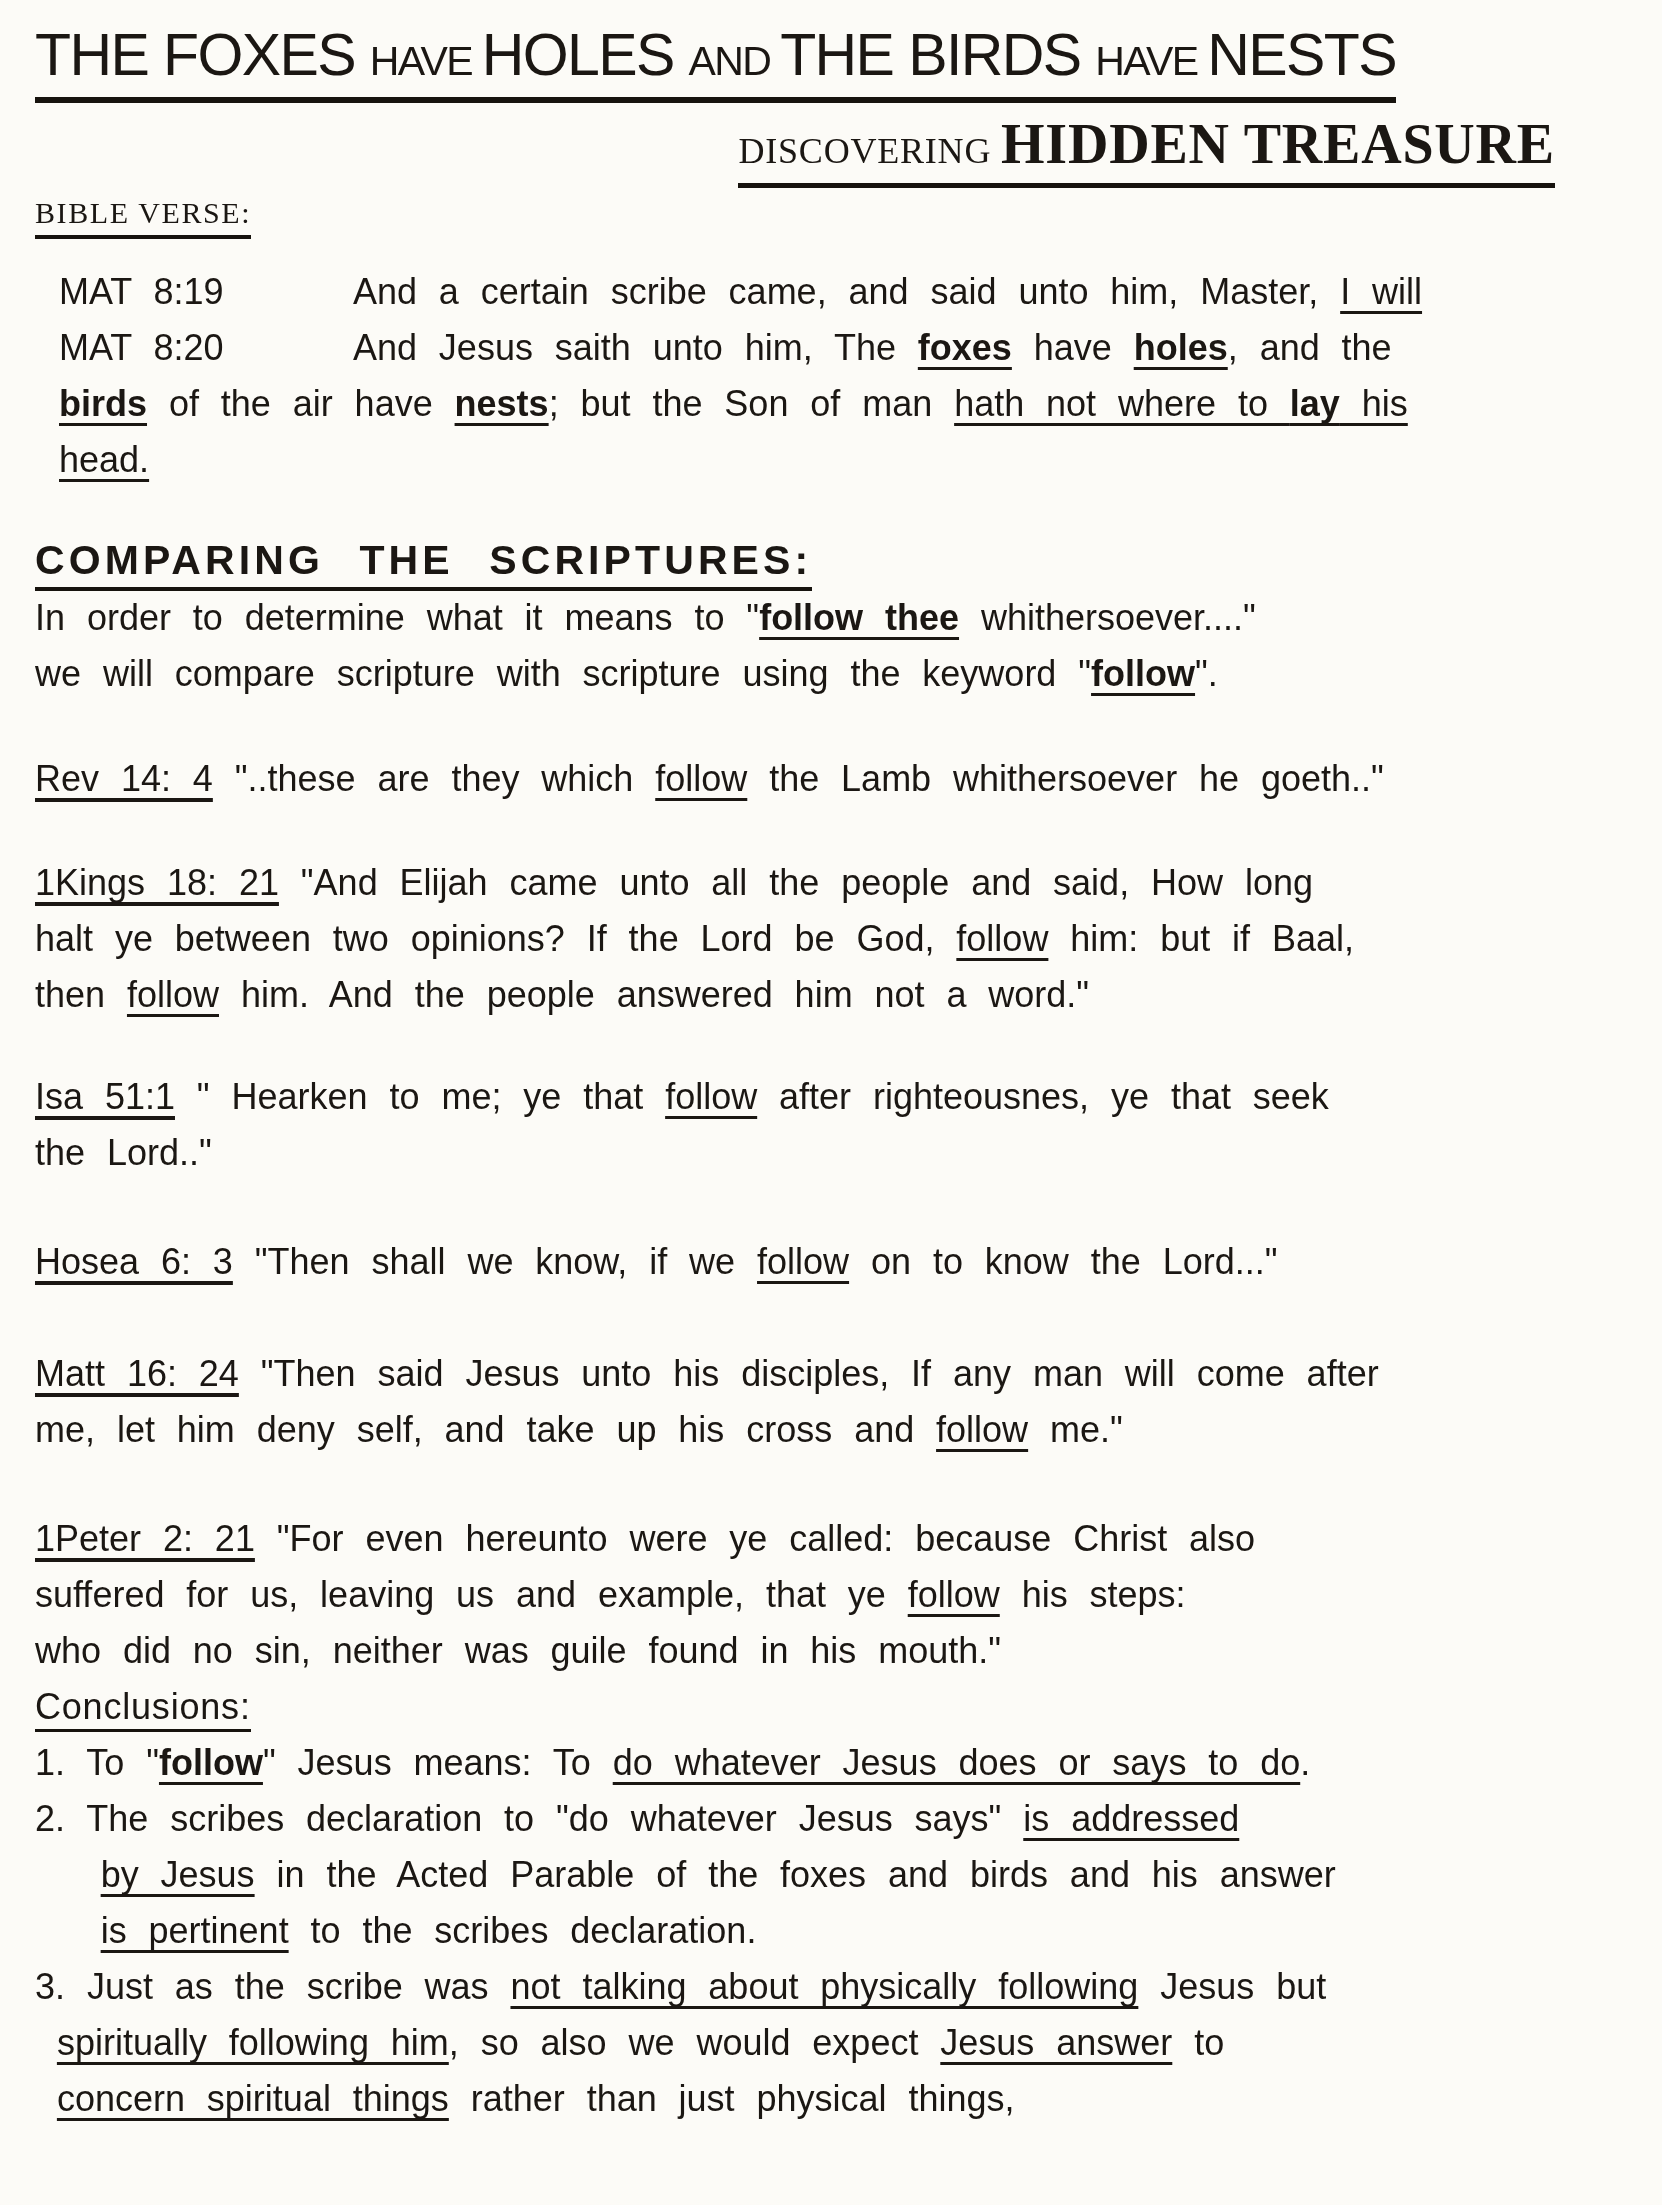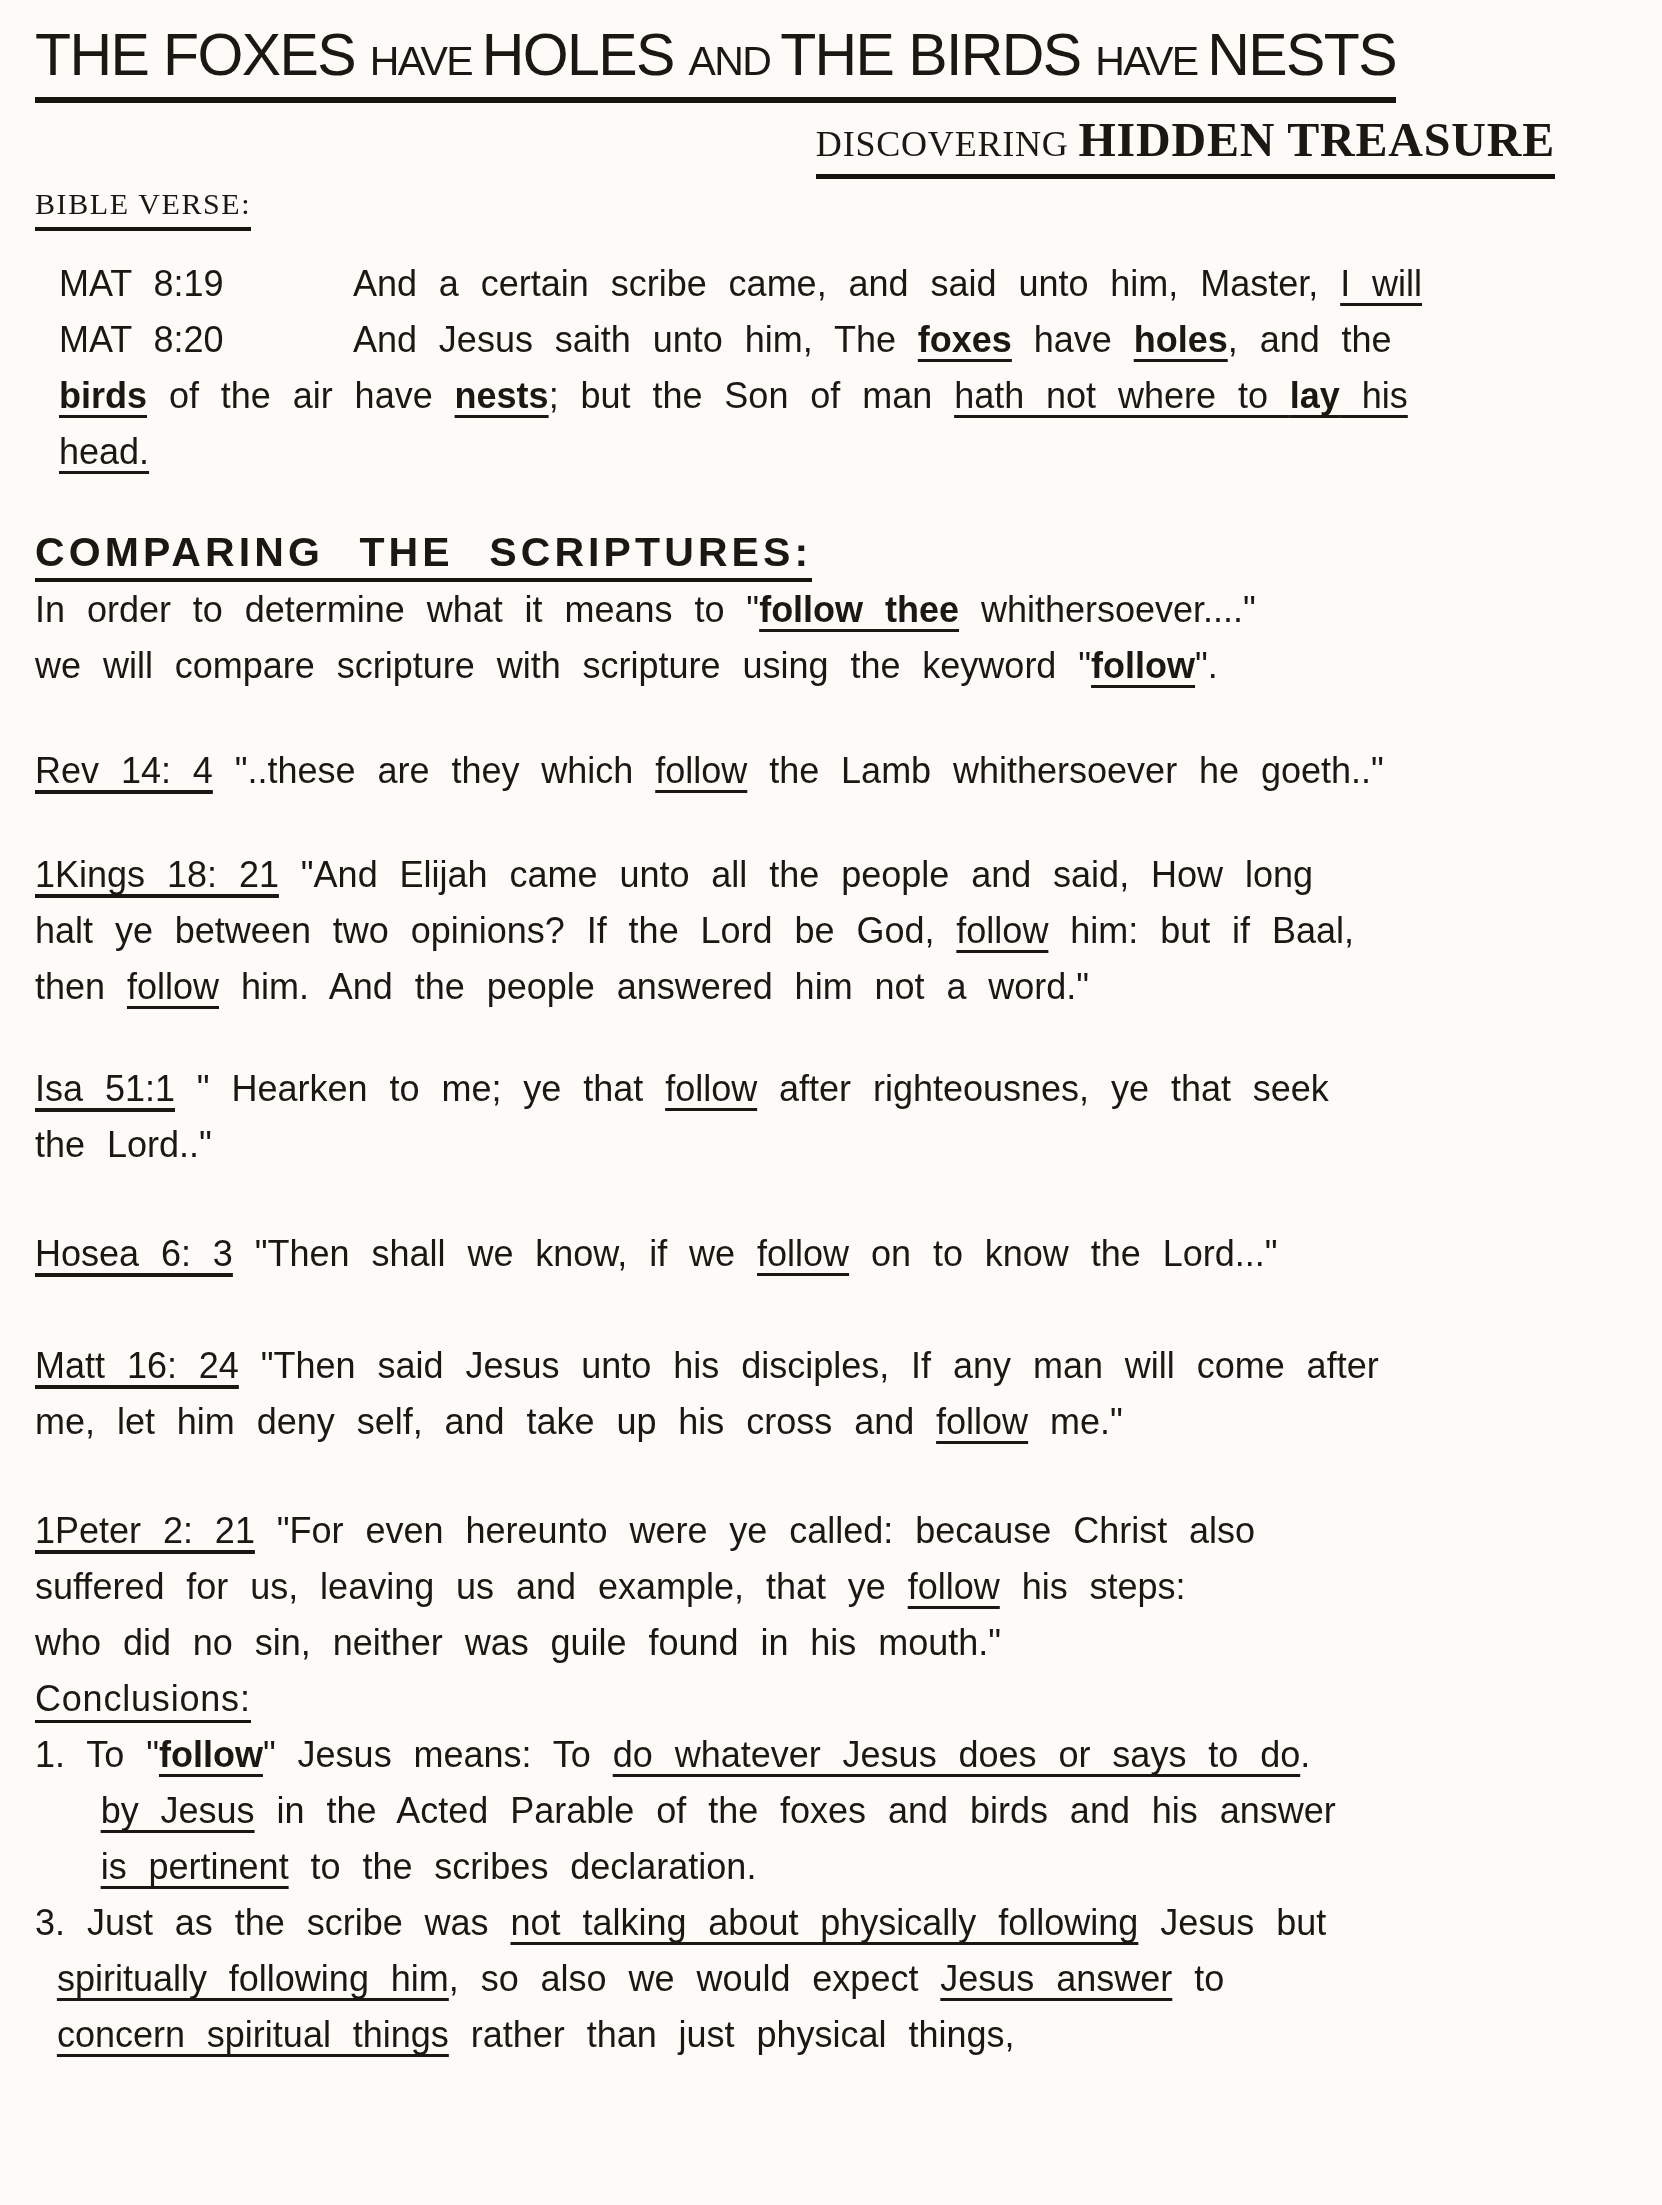--- a/index.html
+++ b/index.html
@@ -28,21 +28,21 @@
   .subtitle-row { margin-top:11.5px; text-align:right; padding-right:72px; }
   .subtitle-underline {
     display:inline-block;
     border-bottom:5px solid #17130e;
     padding-bottom:6.6px;
     font-family:"Liberation Serif", serif;
     line-height:1.1;
     white-space:nowrap;
   }
   .subtitle-prefix { font-size:36px; letter-spacing:0.8px;text-align:right; }
-  .subtitle-main { font-size:48px; font-weight:700; letter-spacing:0.8px; }
+  .subtitle-main { font-size:56px; font-weight:700; letter-spacing:0.8px; }
 
   .bible-verse-row { margin-top:8.2px; }
   .bible-verse-underline {
     display:inline-block;
     border-bottom:4.1px solid #17130e;
     padding-bottom:5px;
     font-family:"Liberation Serif", serif;
     font-size:30px;
     letter-spacing:1.6px;
     line-height:1.15;
@@ -142,20 +142,21 @@
         <div class="line"><span class="seg">suffered for us, leaving us and example, that ye </span><span class="seg seg-u">follow</span><span class="seg"> his steps:</span></div>
         <div class="line"><span class="seg">who did no sin, neither was guile found in his mouth."</span></div>
       </div>
       <div class="block block-conclusions-heading">
         <div class="line"><span class="seg">Conclusions:</span></div>
       </div>
       <div class="block block-concl-1">
         <div class="line"><span class="seg">1. To "</span><span class="seg seg-b seg-u">follow</span><span class="seg">" Jesus means: To </span><span class="seg seg-u">do whatever Jesus does or says to do</span><span class="seg">.</span></div>
       </div>
       <div class="block block-concl-2">
+        <div class="line"><span class="seg">2. The scribes declaration to "do whatever Jesus says" </span><span class="seg seg-u">is addressed</span></div>
         <div class="line"><span class="seg">   </span><span class="seg seg-u">by Jesus</span><span class="seg"> in the Acted Parable of the foxes and birds and his answer</span></div>
         <div class="line"><span class="seg">   </span><span class="seg seg-u">is pertinent</span><span class="seg"> to the scribes declaration.</span></div>
       </div>
       <div class="block block-concl-3">
         <div class="line"><span class="seg">3. Just as the scribe was </span><span class="seg seg-u">not talking about physically following</span><span class="seg"> Jesus but</span></div>
         <div class="line"><span class="seg"> </span><span class="seg seg-u">spiritually following him</span><span class="seg">, so also we would expect </span><span class="seg seg-u">Jesus answer</span><span class="seg"> to</span></div>
         <div class="line"><span class="seg"> </span><span class="seg seg-u">concern spiritual things</span><span class="seg"> rather than just physical things,</span></div>
       </div>
     </div>
 

